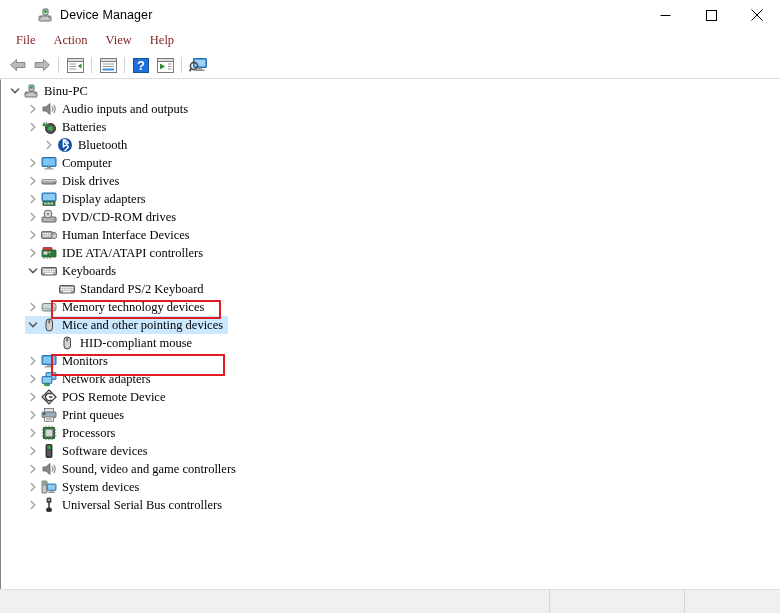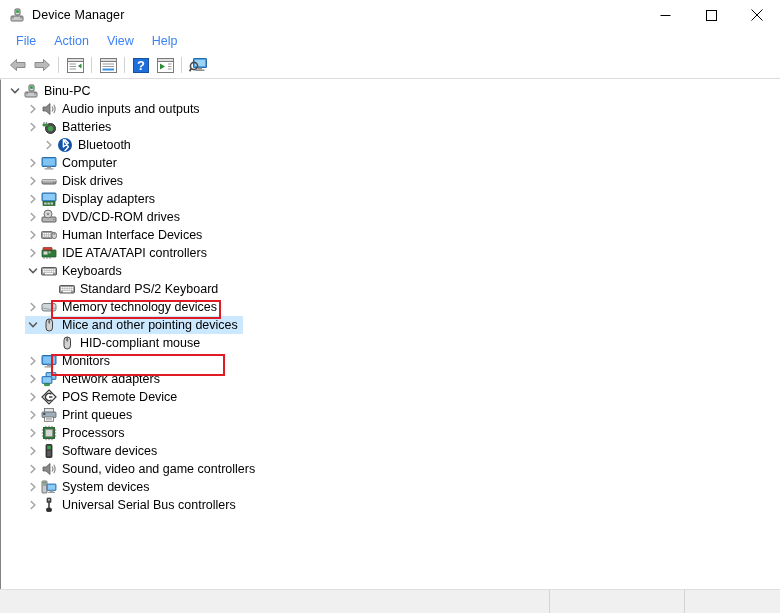--- a/index.html
+++ b/index.html
@@ -26,20 +26,21 @@
   }
 
   
   .titlebar {
     height: 30px;
     background: #ffffff;
     display: flex;
     align-items: center;
     flex: 0 0 auto;
     position: relative;
+    margin-left: 28px;
   }
   .titlebar .app-icon {
     margin-left: 9px;
     margin-right: 7px;
     width: 16px;
     height: 16px;
     display: block;
   }
   .titlebar .title-text {
     font-size: 12.5px;
@@ -70,24 +71,25 @@
   .menubar {
     height: 22px;
     display: flex;
     align-items: center;
     padding-left: 7px;
     background: #ffffff;
     flex: 0 0 auto;
   }
   .menu-item {
     font-size: 12.5px;
-    color: #3b82f6;
+    color: #7f1d1d;
     padding: 2px 9px 3px 9px;
     cursor: default;
     white-space: nowrap;
+    font-family: Liberation Serif, serif;
   }
 
   
   .toolbar {
     height: 26px;
     background: #ffffff;
     display: flex;
     align-items: center;
     padding-left: 6px;
     border-bottom: 1px solid #dcdcdc;
@@ -154,20 +156,21 @@
     width: 16px;
     height: 16px;
     margin-right: 5px;
     flex: 0 0 16px;
     display: block;
   }
   .node-label {
     font-size: 12.5px;
     color: #000000;
     line-height: 16px;
+    font-family: Liberation Serif, serif;
   }
 
   
   .redbox {
     position: absolute;
     border: 2.5px solid #e01b24;
     box-sizing: border-box;
     pointer-events: none;
     background: transparent;
   }

